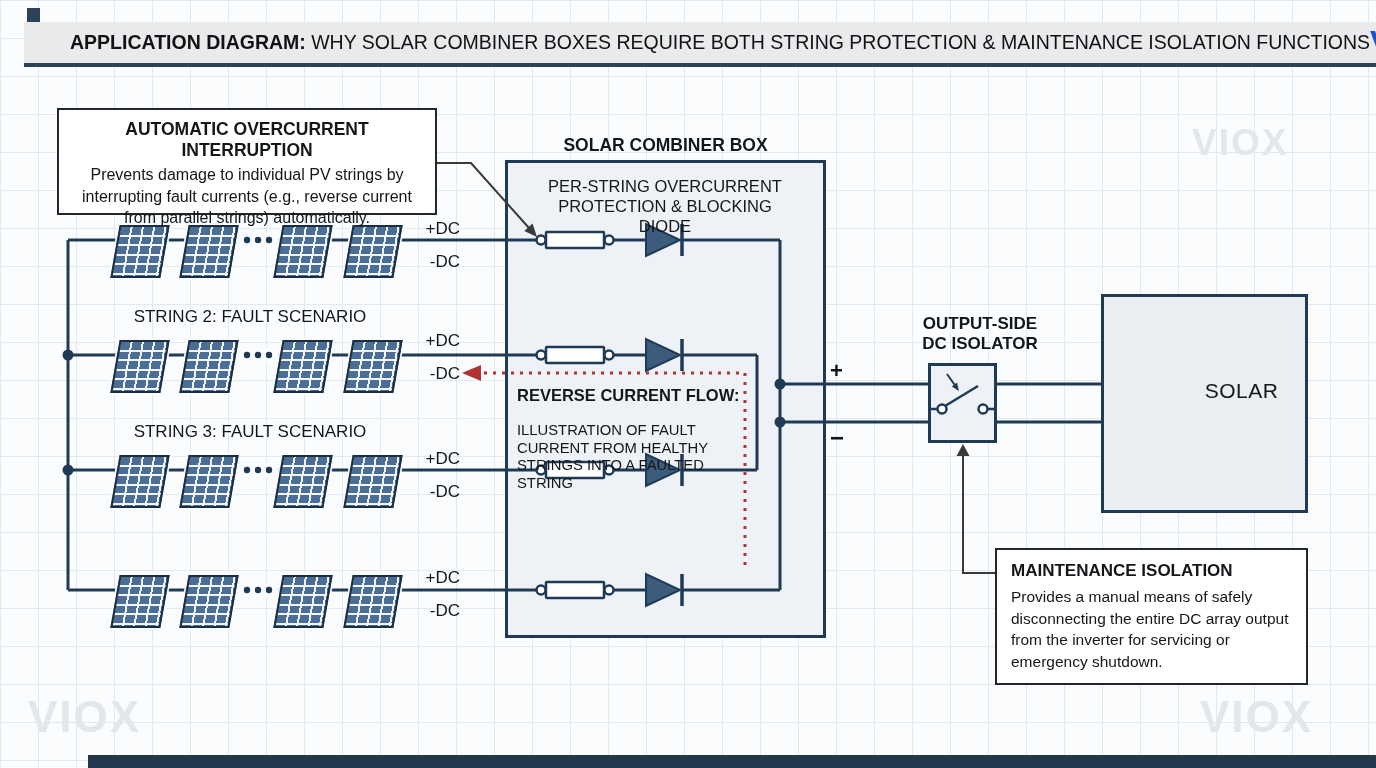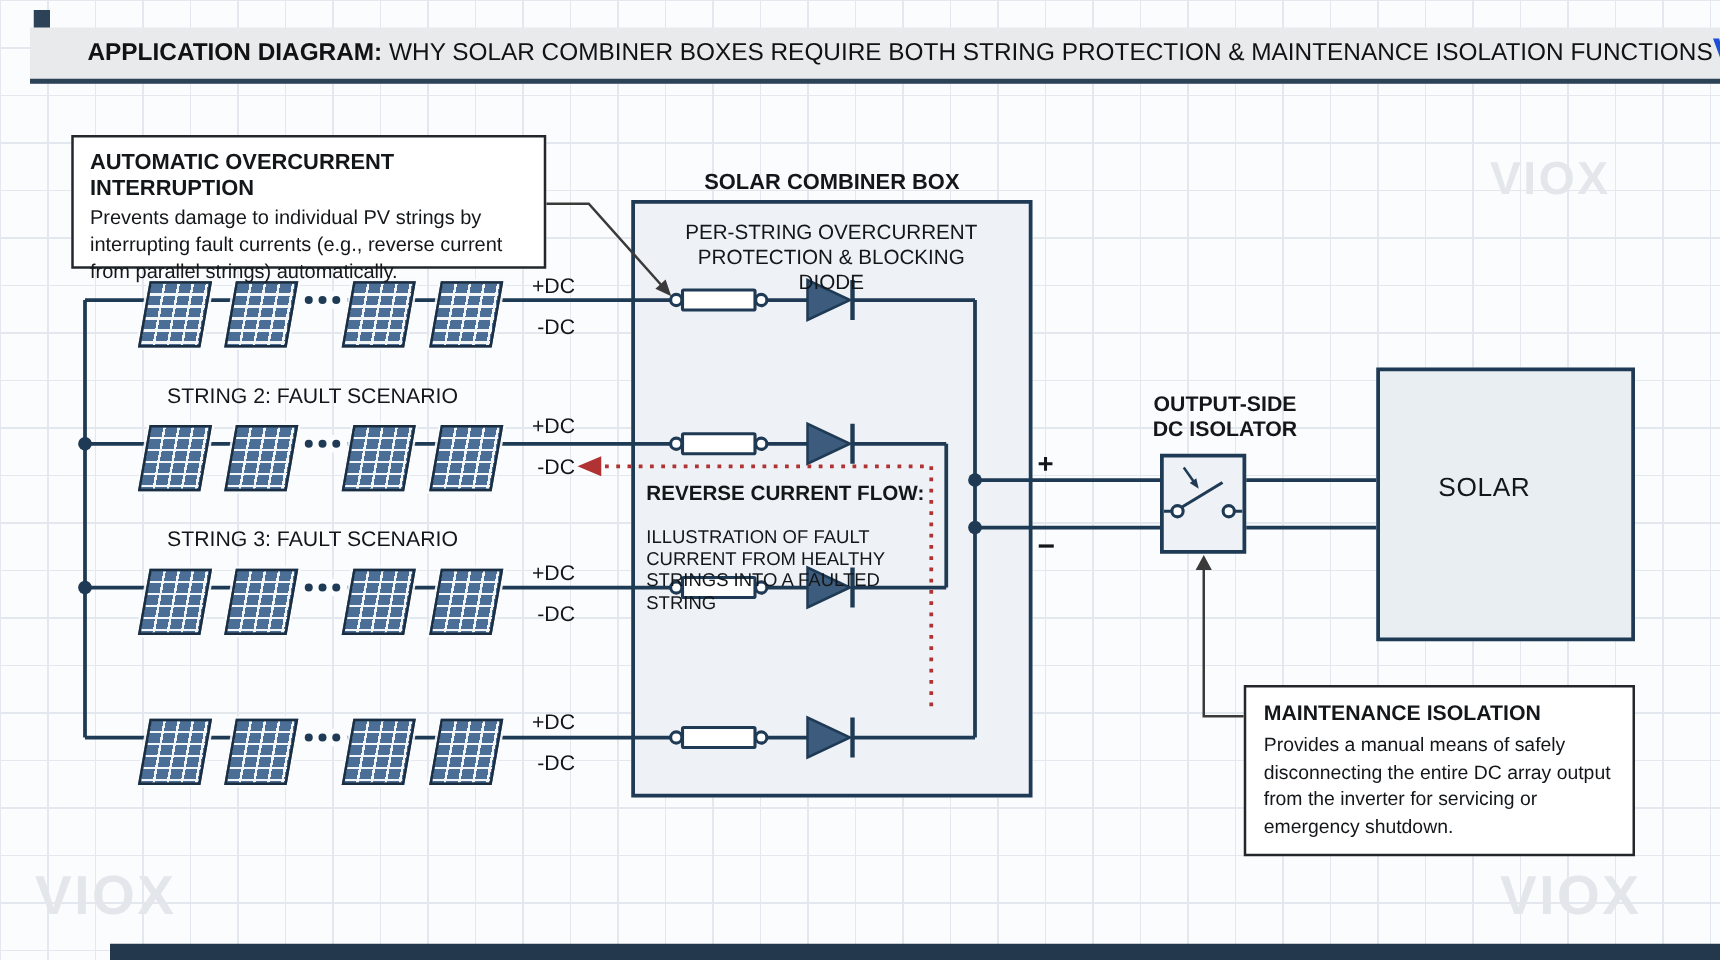--- a/index.html
+++ b/index.html
@@ -33,38 +33,38 @@
   .combiner-box{left:505px;top:160px;width:321px;height:478px;background:#eef2f6;
                 border:3px solid #1f3a54;box-sizing:border-box;}
   .inverter-box{left:1101px;top:294px;width:207px;height:219px;background:#e9eef3;
                 border:3px solid #1f3a54;box-sizing:border-box;}
   .isolator-box{left:928px;top:363px;width:69px;height:80px;background:#eef2f6;
                 border:3px solid #1f3a54;box-sizing:border-box;}
 
   
   .callout{background:#ffffff;border:2px solid #23272b;box-sizing:border-box;}
   .callout .c-title{font-weight:bold;}
-  .co-1{left:57px;top:108px;width:380px;height:107px;padding:9px 13px;}
+  .co-1{left:57px;top:108px;width:380px;height:107px;padding:9px 13px;text-align:center;}
   .co-1 .c-title{font-size:17.5px;margin-bottom:3px;}
   .co-1 .c-body{font-size:16px;line-height:21.5px;}
   .co-2{left:995px;top:548px;width:313px;height:137px;padding:11px 14px;}
   .co-2 .c-title{font-size:17px;margin-bottom:5px;}
   .co-2 .c-body{font-size:15.5px;line-height:21.5px;}
 
   
   .lbl{position:absolute;color:#14171a;}
   .combiner-title{left:505px;top:135px;width:321px;text-align:center;font-weight:bold;font-size:17.5px;}
   .combiner-sub{left:530px;top:176px;width:270px;text-align:center;font-size:16.5px;line-height:20px;}
   .rcf{left:517px;top:386px;width:232px;}
   .rcf-title{font-weight:bold;font-size:16.5px;margin-bottom:17px;}
   .rcf-body{font-size:14.8px;line-height:17.5px;}
   .iso-label{left:895px;top:314px;width:130px;text-align:center;font-weight:bold;font-size:17px;line-height:19.5px;margin-left:20px;}
   .plus-lbl{left:830px;top:358px;font-weight:bold;font-size:22px;}
   .minus-lbl{left:830px;top:424px;font-weight:bold;font-size:24px;}
-  .inv-label{left:1084px;top:378px;width:207px;text-align:center;font-size:21px;line-height:26px;letter-spacing:.5px;}
+  .inv-label{left:1138px;top:378px;width:207px;text-align:center;font-size:21px;line-height:26px;letter-spacing:.5px;}
   .string-label{width:300px;left:100px;text-align:center;font-size:17px;}
   .dc-lbl{width:55px;left:405px;text-align:right;font-size:17px;}
 
   
   .panel{position:absolute;width:50px;height:53px;border:2.5px solid #1b2d40;box-sizing:border-box;
     background-color:#4a6e96;
     background-image:
       repeating-linear-gradient(to right,transparent 0 9.3px,#f2f5f7 9.3px 11.3px),
       repeating-linear-gradient(to bottom,transparent 0 7.6px,#f2f5f7 7.6px 9.6px);
     transform:skewX(-10deg);

